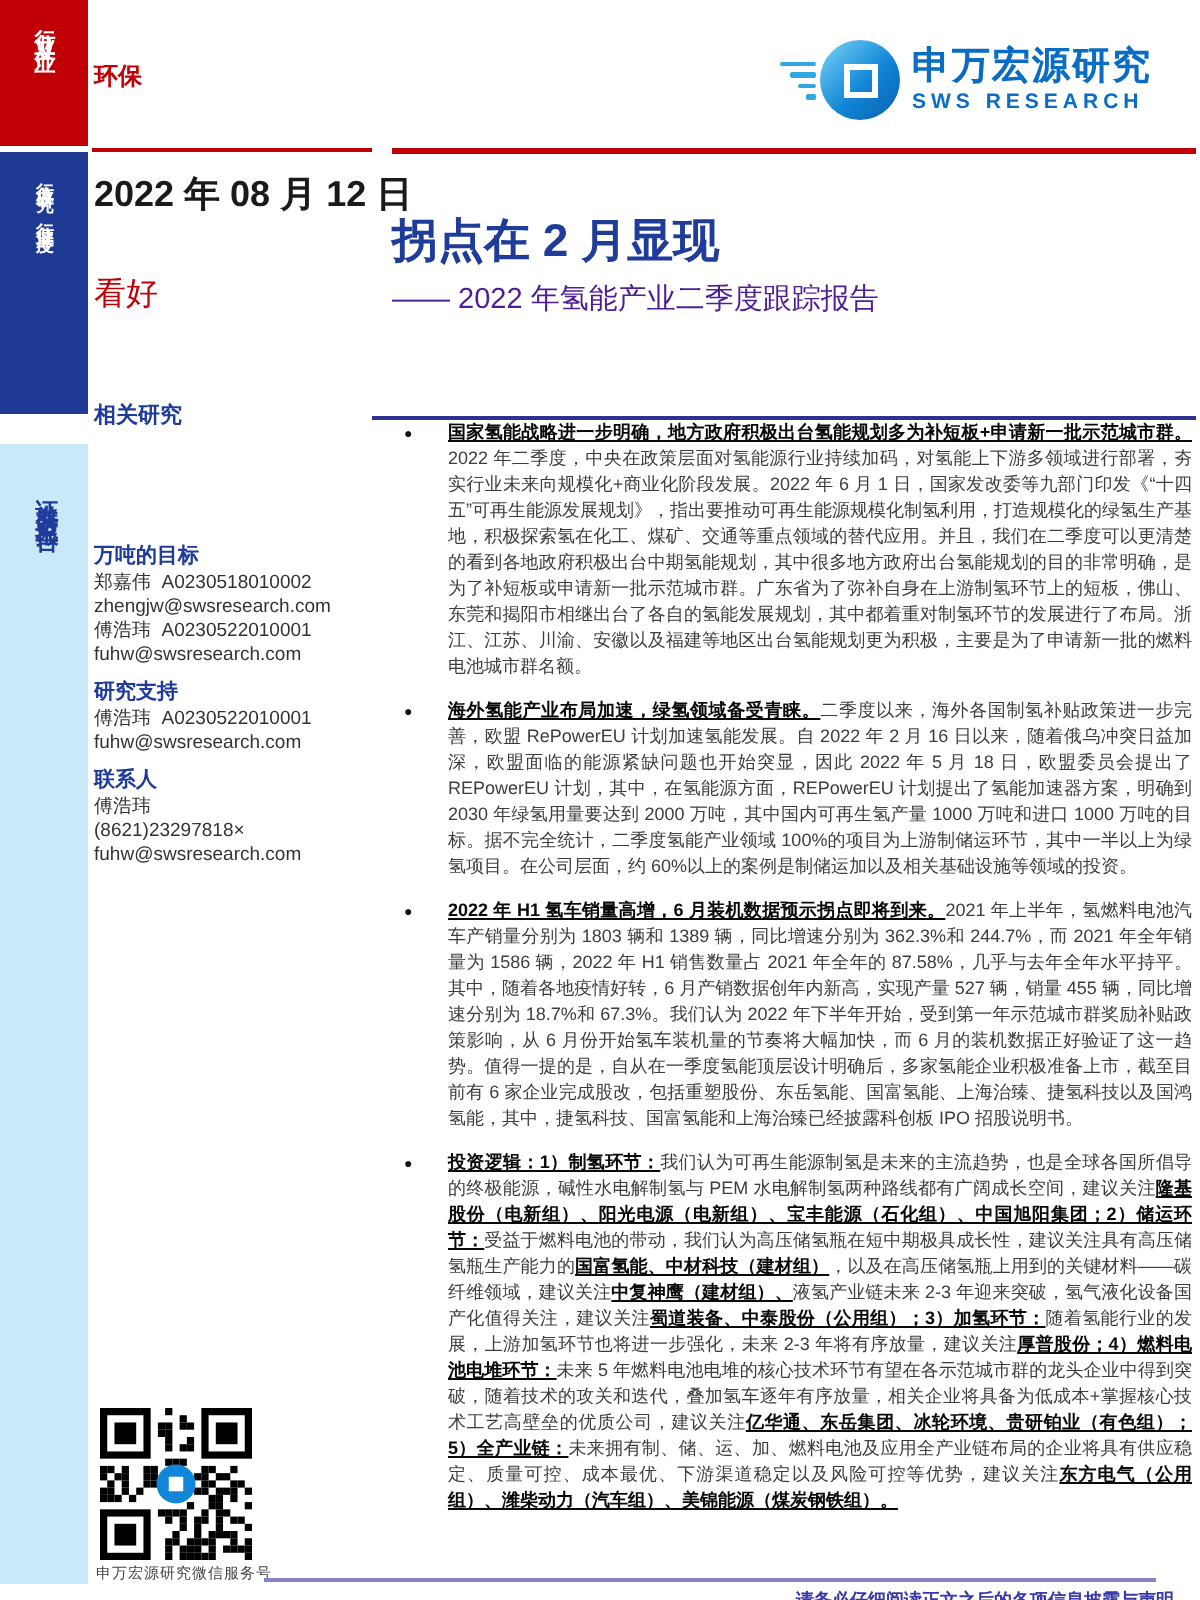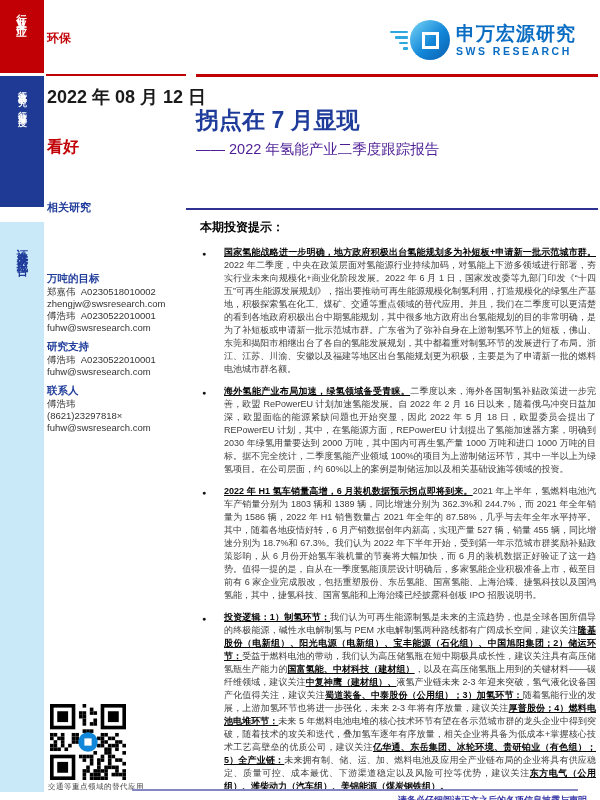--- a/index.html
+++ b/index.html
@@ -13,21 +13,21 @@
   #bar-industry .vtext{color:#fff;font-size:10.5px;margin-top:6px;}
   #bar-report{top:76px;height:131px;background:#1E3A94;}
   #bar-report .vtext{color:#fff;font-size:9px;letter-spacing:2px;margin-top:8px;}
   #bar-category{top:222px;height:570px;background:#C9E8F8;}
   #bar-category .vtext{color:#1F3C9B;font-size:11.5px;margin-top:18px;}
 
   
   #tag-sector{position:absolute;left:47px;top:30px;color:#C00005;font-weight:bold;font-size:12px;}
   #rule-side{position:absolute;left:46px;top:74px;width:140px;height:2px;background:#C00005;}
   #report-date{position:absolute;left:47px;top:85px;font-size:18px;font-weight:bold;color:#1a1a1a;}
-  #rating{position:absolute;left:47px;top:137px;font-size:16px;font-weight:bold;color:#C00005;}
+  #rating{position:absolute;left:47px;top:137px;font-size:16px;font-weight:normal;color:#C00005;}
   #related{position:absolute;left:47px;top:200px;font-size:11px;font-weight:bold;color:#1F3C9B;}
   #analyst-block{position:absolute;left:47px;top:272px;width:142px;font-size:9.5px;line-height:12px;color:#333;}
   #analyst-block .sec-title{color:#1F3C9B;font-weight:bold;font-size:10.5px;margin:6px 0 2px 0;}
   #analyst-block .sec-title:first-child{margin-top:0;}
   #analyst-block .person{white-space:pre;}
   #analyst-block .email{color:#333;}
   #qr{position:absolute;left:50px;top:704px;width:76px;height:76px;}
   #qr-caption{position:absolute;left:48px;top:782px;font-size:7.5px;color:#444;letter-spacing:0.5px;}
 
   
@@ -217,47 +217,46 @@
         <rect x="7.24" y="7.24" width="10.86" height="10.86" fill="#000"></rect>
         <rect x="50.67" y="0.00" width="25.33" height="25.33" fill="#000"></rect>
         <rect x="54.29" y="3.62" width="18.10" height="18.10" fill="#fff"></rect>
         <rect x="57.90" y="7.24" width="10.86" height="10.86" fill="#000"></rect>
         <rect x="0.00" y="50.67" width="25.33" height="25.33" fill="#000"></rect>
         <rect x="3.62" y="54.29" width="18.10" height="18.10" fill="#fff"></rect>
         <rect x="7.24" y="57.90" width="10.86" height="10.86" fill="#000"></rect>
         <circle cx="38" cy="38" r="9.77" fill="#1286D8"></circle>
         <rect x="34.38" y="34.38" width="7.24" height="7.24" fill="#fff"></rect>
       </svg></div>
-  <div id="qr-caption">交通等重点领域的替代应用</div>
+  <div id="qr-caption">申万宏源研究微信服务号</div>
 
   <div id="logo">
     <div id="logo-lines">
       <i style="width:18px"></i>
         <i style="width:13px"></i>
         <i style="width:9px"></i>
         <i style="width:5px"></i>
     </div>
     <div id="logo-circle">
         <span class="sq"></span>
       </div>
     <div id="logo-text">
       <div id="logo-cn">申万宏源研究</div>
       <div id="logo-en">SWS RESEARCH</div>
     </div>
   </div>
 
   <div id="rule-main"></div>
   <div id="doc-title">
     <br>
-    <span>拐点在 7 月显现</span>
+    <span>拐点在 2 月显现</span>
   </div>
   <div id="doc-subtitle">—— 2022 年氢能产业二季度跟踪报告</div>
 
   <div id="content-box">
-    <div id="insights-heading">本期投资提示：</div>
     <ul id="insights-list">
         <li><b>国家氢能战略进一步明确，地方政府积极出台氢能规划多为补短板+申请新一批示范城市群。</b><span>2022 年二季度，中央在政策层面对氢能源行业持续加码，对氢能上下游多领域进行部署，夯实行业未来向规模化+商业化阶段发展。2022 年 6 月 1 日，国家发改委等九部门印发《“十四五”可再生能源发展规划》，指出要推动可再生能源规模化制氢利用，打造规模化的绿氢生产基地，积极探索氢在化工、煤矿、交通等重点领域的替代应用。并且，我们在二季度可以更清楚的看到各地政府积极出台中期氢能规划，其中很多地方政府出台氢能规划的目的非常明确，是为了补短板或申请新一批示范城市群。广东省为了弥补自身在上游制氢环节上的短板，佛山、东莞和揭阳市相继出台了各自的氢能发展规划，其中都着重对制氢环节的发展进行了布局。浙江、江苏、川渝、安徽以及福建等地区出台氢能规划更为积极，主要是为了申请新一批的燃料电池城市群名额。</span></li>
         <li><b>海外氢能产业布局加速，绿氢领域备受青睐。</b><span>二季度以来，海外各国制氢补贴政策进一步完善，欧盟 RePowerEU 计划加速氢能发展。自 2022 年 2 月 16 日以来，随着俄乌冲突日益加深，欧盟面临的能源紧缺问题也开始突显，因此 2022 年 5 月 18 日，欧盟委员会提出了 REPowerEU 计划，其中，在氢能源方面，REPowerEU 计划提出了氢能加速器方案，明确到 2030 年绿氢用量要达到 2000 万吨，其中国内可再生氢产量 1000 万吨和进口 1000 万吨的目标。据不完全统计，二季度氢能产业领域 100%的项目为上游制储运环节，其中一半以上为绿氢项目。在公司层面，约 60%以上的案例是制储运加以及相关基础设施等领域的投资。</span></li>
         <li><b>2022 年 H1 氢车销量高增，6 月装机数据预示拐点即将到来。</b><span>2021 年上半年，氢燃料电池汽车产销量分别为 1803 辆和 1389 辆，同比增速分别为 362.3%和 244.7%，而 2021 年全年销量为 1586 辆，2022 年 H1 销售数量占 2021 年全年的 87.58%，几乎与去年全年水平持平。其中，随着各地疫情好转，6 月产销数据创年内新高，实现产量 527 辆，销量 455 辆，同比增速分别为 18.7%和 67.3%。我们认为 2022 年下半年开始，受到第一年示范城市群奖励补贴政策影响，从 6 月份开始氢车装机量的节奏将大幅加快，而 6 月的装机数据正好验证了这一趋势。值得一提的是，自从在一季度氢能顶层设计明确后，多家氢能企业积极准备上市，截至目前有 6 家企业完成股改，包括重塑股份、东岳氢能、国富氢能、上海治臻、捷氢科技以及国鸿氢能，其中，捷氢科技、国富氢能和上海治臻已经披露科创板 IPO 招股说明书。</span></li>
         <li><b>投资逻辑：1）制氢环节：</b><span>我们认为可再生能源制氢是未来的主流趋势，也是全球各国所倡导的终极能源，碱性水电解制氢与 PEM 水电解制氢两种路线都有广阔成长空间，建议关注</span><b>隆基股份（电新组）、阳光电源（电新组）、宝丰能源（石化组）、中国旭阳集团；2）储运环节：</b><span>受益于燃料电池的带动，我们认为高压储氢瓶在短中期极具成长性，建议关注具有高压储氢瓶生产能力的</span><b>国富氢能、中材科技（建材组）</b><span>，以及在高压储氢瓶上用到的关键材料——碳纤维领域，建议关注</span><b>中复神鹰（建材组）、</b><span>液氢产业链未来 2-3 年迎来突破，氢气液化设备国产化值得关注，建议关注</span><b>蜀道装备、中泰股份（公用组）；3）加氢环节：</b><span>随着氢能行业的发展，上游加氢环节也将进一步强化，未来 2-3 年将有序放量，建议关注</span><b>厚普股份；4）燃料电池电堆环节：</b><span>未来 5 年燃料电池电堆的核心技术环节有望在各示范城市群的龙头企业中得到突破，随着技术的攻关和迭代，叠加氢车逐年有序放量，相关企业将具备为低成本+掌握核心技术工艺高壁垒的优质公司，建议关注</span><b>亿华通、东岳集团、冰轮环境、贵研铂业（有色组）；5）全产业链：</b><span>未来拥有制、储、运、加、燃料电池及应用全产业链布局的企业将具有供应稳定、质量可控、成本最优、下游渠道稳定以及风险可控等优势，建议关注</span><b>东方电气（公用组）、潍柴动力（汽车组）、美锦能源（煤炭钢铁组）。</b></li>
       </ul>
   </div>
 
   <div id="rule-footer"></div>
   <div id="footer-note">请务必仔细阅读正文之后的各项信息披露与声明</div>

